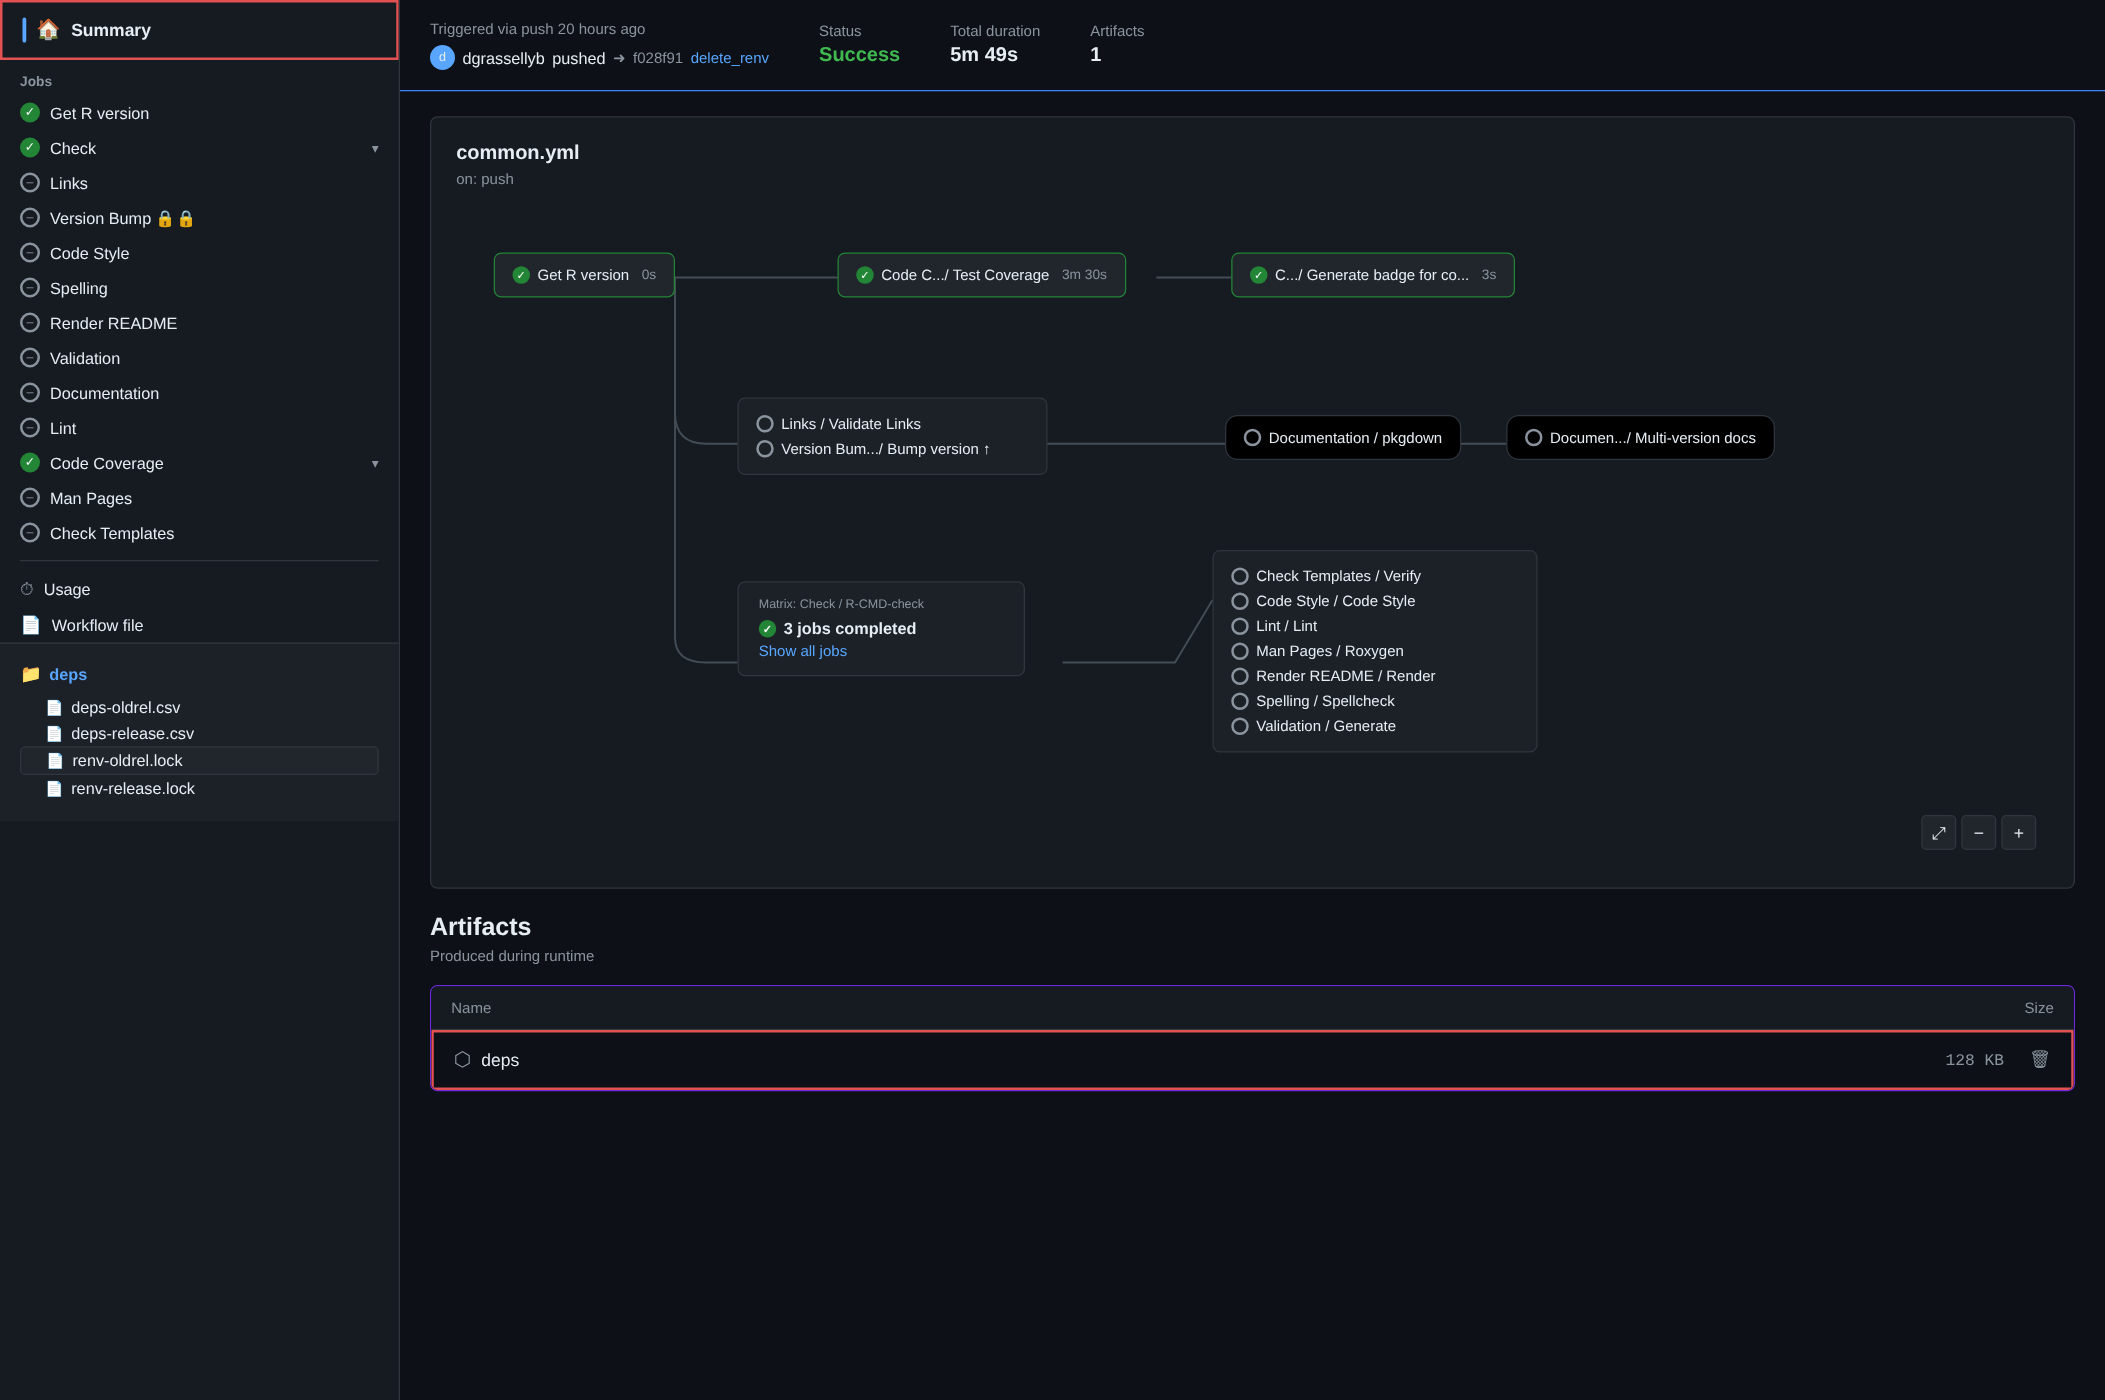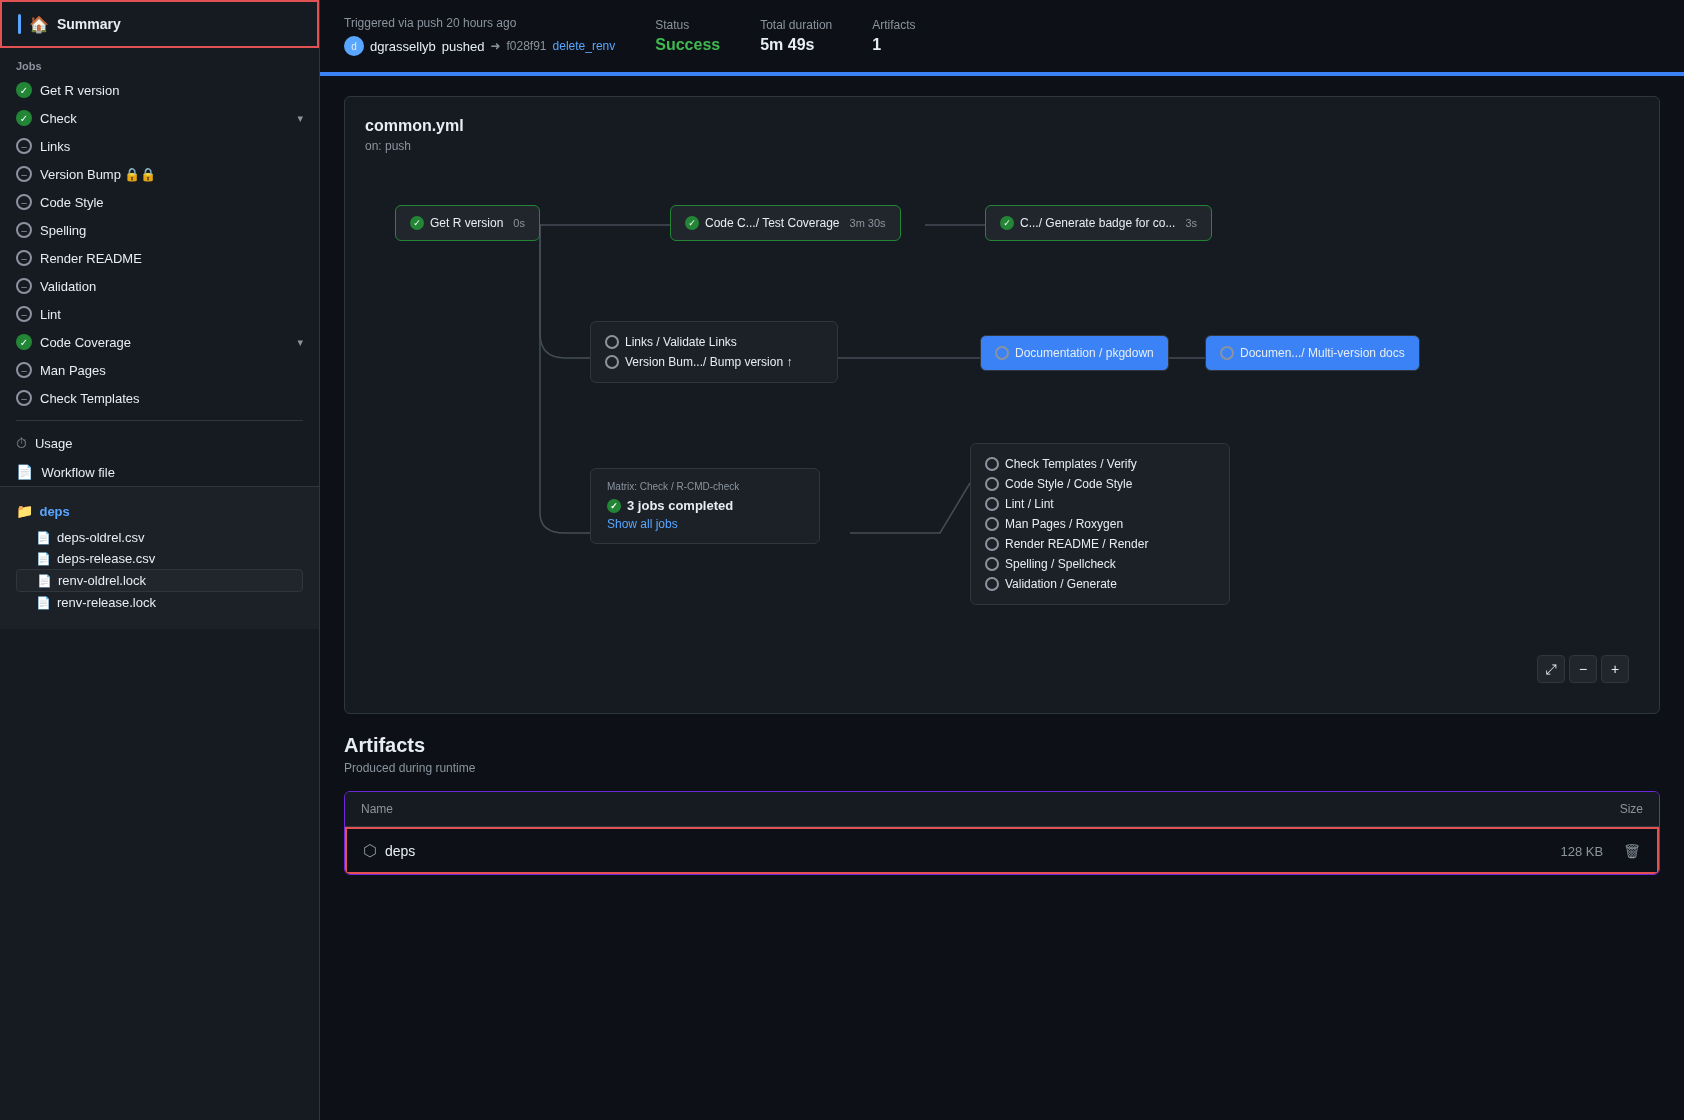--- a/index.html
+++ b/index.html
@@ -159,21 +159,21 @@
     .main-content {
       flex: 1;
       overflow-y: auto;
       background: #0d1117;
       padding: 0;
     }
 
     
     .info-bar {
       padding: 16px 24px;
-      border-bottom: 4px solid #3b82f6;
+      border-bottom: 1px solid #3b82f6;
       display: flex;
       align-items: center;
       gap: 40px;
       background: #0d1117;
     }
 
     .trigger-info {
       display: flex;
       flex-direction: column;
       gap: 6px;
@@ -277,22 +277,23 @@
       font-size: 12px;
       background: #21262d;
       white-space: nowrap;
     }
 
     .node-success {
       border-color: #238636;
     }
 
     .node-check {
-      background: #3b82f6;
+      background: #000000;
       border-color: #30363d;
+      border-radius: 10px;
     }
 
     .node-group {
       background: #1c2128;
       border: 1px solid #30363d;
       border-radius: 6px;
       padding: 10px 14px;
       position: absolute;
     }
 
@@ -524,20 +525,26 @@
   <div class="sidebar-item">
     <div class="sidebar-item-left">
       <div class="icon-circle-skip"></div>
       <span>Render README</span>
     </div>
   </div>
   <div class="sidebar-item">
     <div class="sidebar-item-left">
       <div class="icon-circle-skip"></div>
       <span>Validation</span>
+    </div>
+  </div>
+  <div class="sidebar-item">
+    <div class="sidebar-item-left">
+      <div class="icon-circle-skip"></div>
+      <span>Documentation</span>
     </div>
   </div>
   <div class="sidebar-item">
     <div class="sidebar-item-left">
       <div class="icon-circle-skip"></div>
       <span>Lint</span>
     </div>
   </div>
   <div class="sidebar-item">
     <div class="sidebar-item-left">
@@ -747,21 +754,21 @@
         <span>Size</span>
       </div>
 
       <div style="position: relative;">
 
         <div class="artifacts-row">
           <div class="artifact-name-cell">
             <span class="artifact-icon">⬡</span>
             <span class="artifact-name">deps</span>
           </div>
-          <div style="display:flex; align-items:flex-end; gap:20px;">
+          <div style="display:flex; align-items:center; gap:20px;font-family:Liberation Mono, monospace;">
             <span class="artifact-size">128 KB</span>
             <span class="artifact-delete">🗑</span>
           </div>
         </div>
       </div>
     </div>
   </div>
 
 </div>
 

